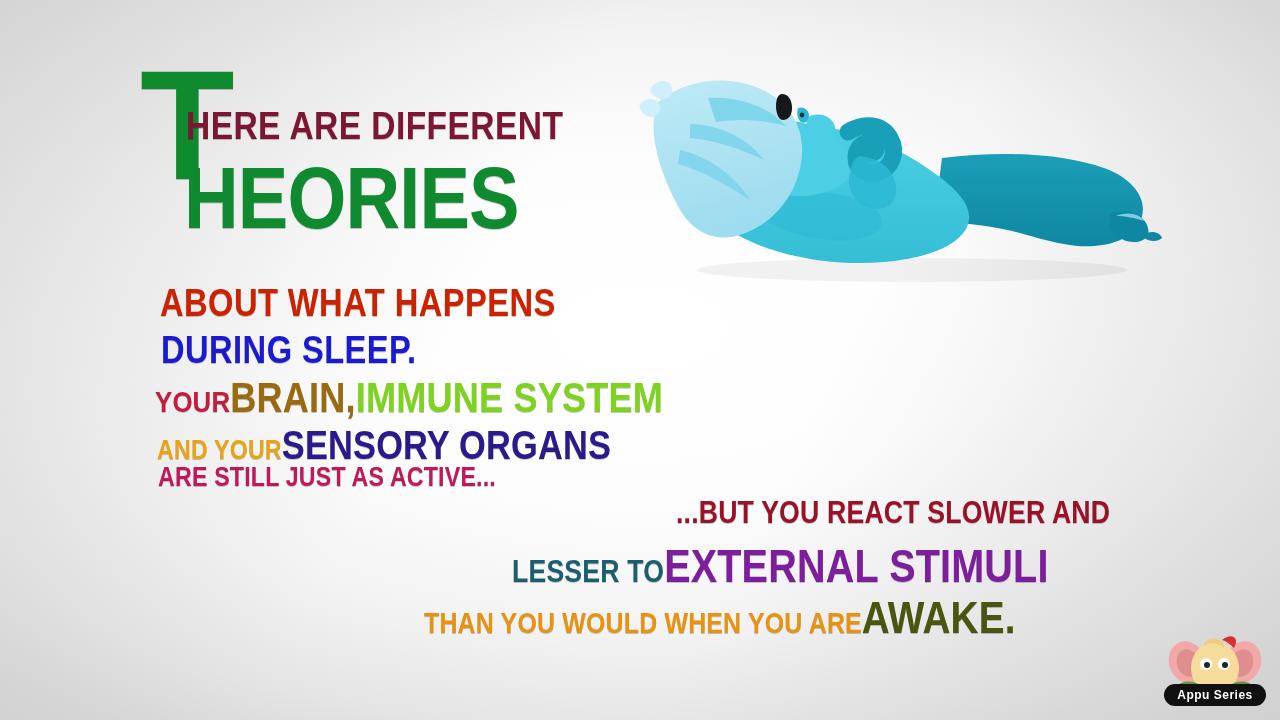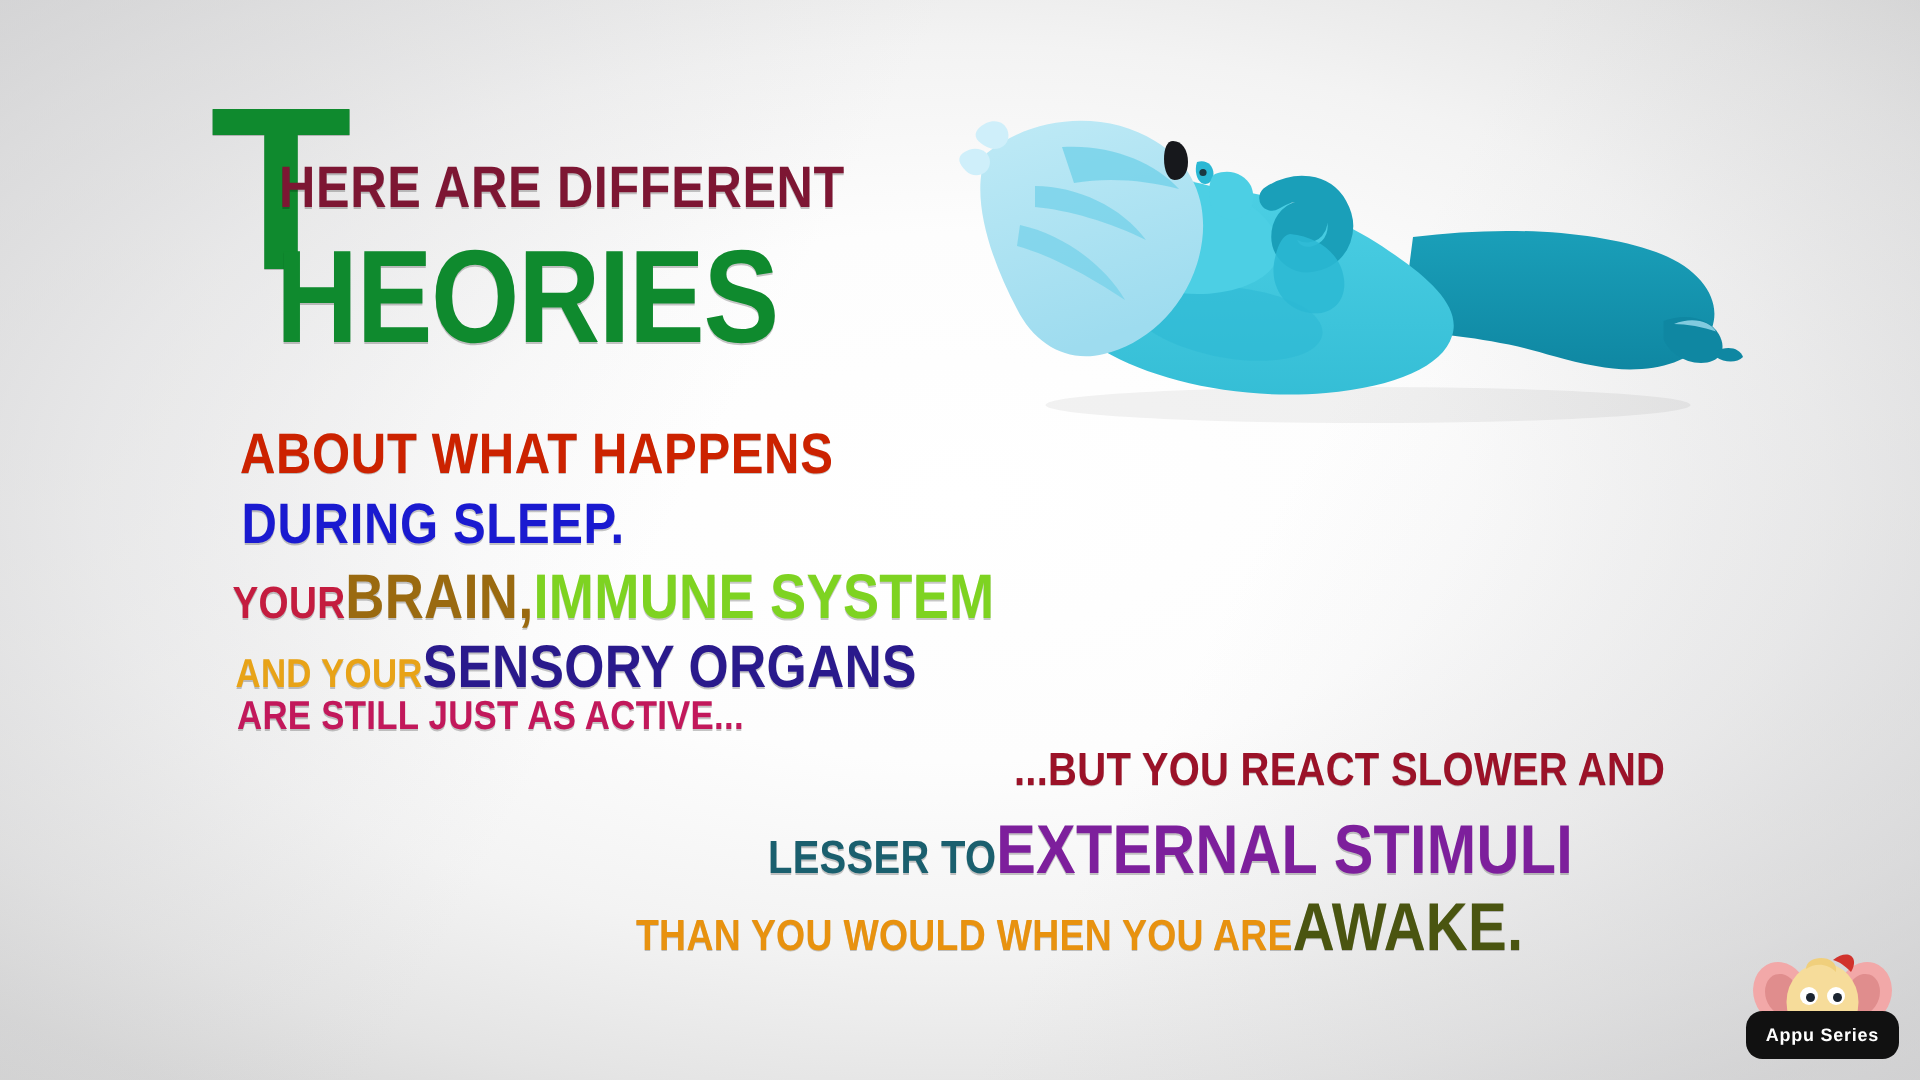--- a/index.html
+++ b/index.html
@@ -133,21 +133,21 @@
     left: 1160px;
     top: 628px;
     width: 110px;
     height: 82px;
   }
   #logo-badge {
     position: absolute;
     left: 4px;
     bottom: 4px;
     width: 102px;
-    height: 32px;
+    height: 22px;
     background: #111;
     border-radius: 11px;
     color: #fff;
     font-size: 12px;
     font-weight: bold;
     letter-spacing: 0.5px;
     display: flex;
     align-items: center;
     justify-content: center;
     font-family: "Liberation Sans", sans-serif;

